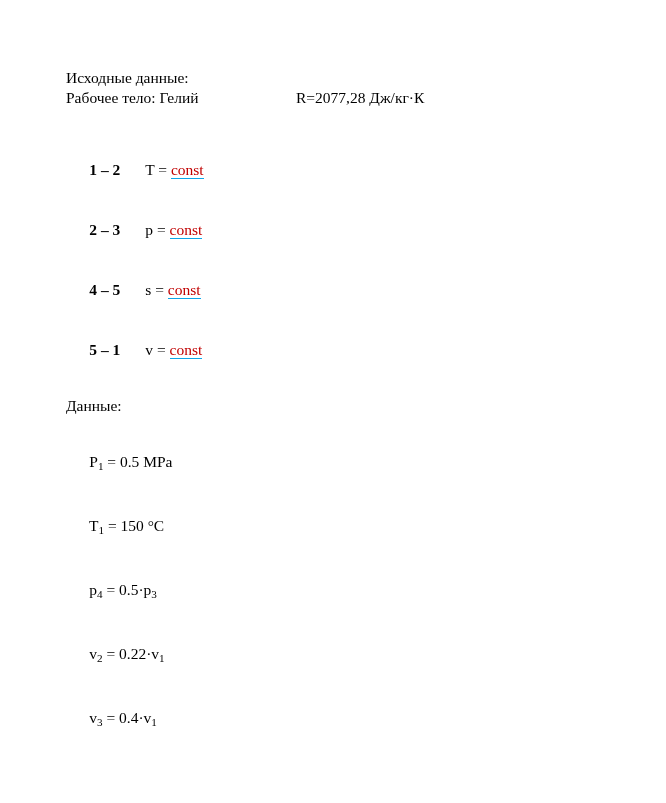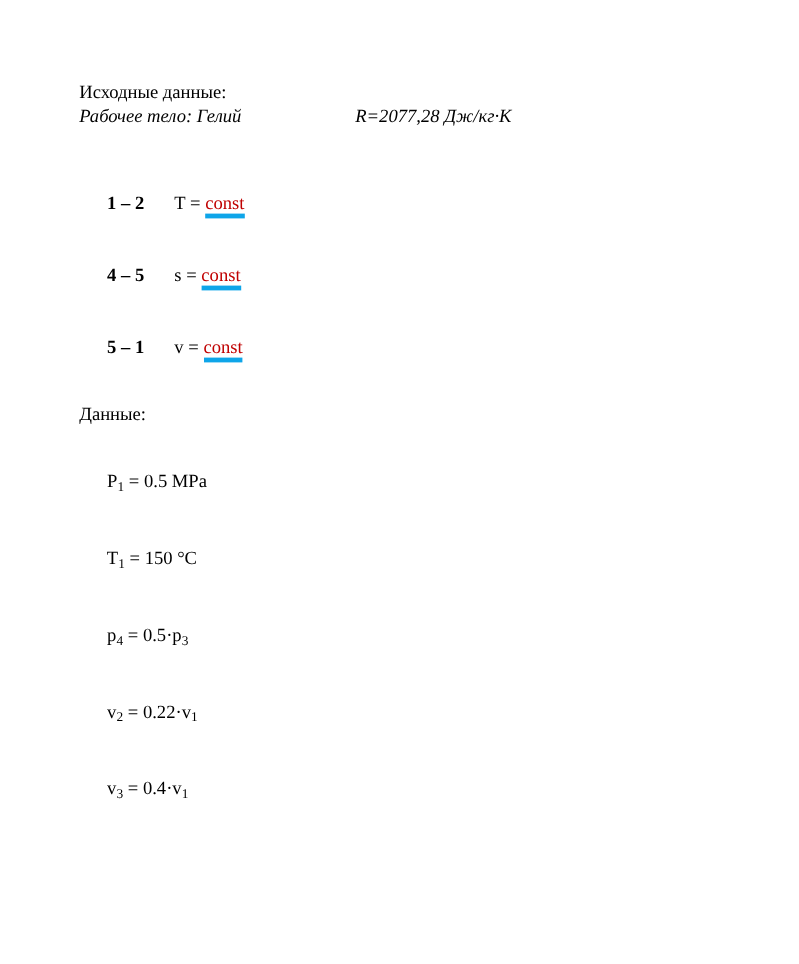--- a/index.html
+++ b/index.html
@@ -33,40 +33,39 @@
     font-size: 15.5px;
     line-height: 20px;
     white-space: pre;
   }
   .gap-md { height: 16px; }
   .gap-xl { height: 34px; }
 
   .row {
     display: flex;
     align-items: flex-start;
-    font-style: italic;
   }
   .tab-r {
     display: inline-block;
     width: 230px;
   }
 
   .proc-row {
     font-size: 15.5px;
     line-height: 20px;
     white-space: pre;
   }
   .proc-label {
     display: inline-block;
     width: 56px;
     font-weight: bold;
   }
   .red-underline {
     color: #c00000;
-    border-bottom: 4px solid #0ea5e9;
+    border-bottom: 1px solid #0ea5e9;
   }
 
   sub {
     font-size: 0.72em;
     vertical-align: -0.28em;
   }
 </style>
 </head>
 <body>
 
@@ -80,20 +79,23 @@
       <span>R=2077,28 Дж/кг·К</span>
     </div>
 
     <div class="gap-md"></div>
 
 
     <div class="gap-md"></div>
 
     <div class="proc-row">
       <span class="proc-label">1 – 2</span><span>T = </span><span class="red-underline">const</span>
+    </div>
+    <div class="proc-row">
+      <span class="proc-label">2 – 3</span><span>p = </span><span class="red-underline">const</span>
     </div>
     <div class="proc-row">
       <span class="proc-label">4 – 5</span><span>s = </span><span class="red-underline">const</span>
     </div>
     <div class="proc-row">
       <span class="proc-label">5 – 1</span><span>v = </span><span class="red-underline">const</span>
     </div>
 
     <div class="gap-md"></div>
 

